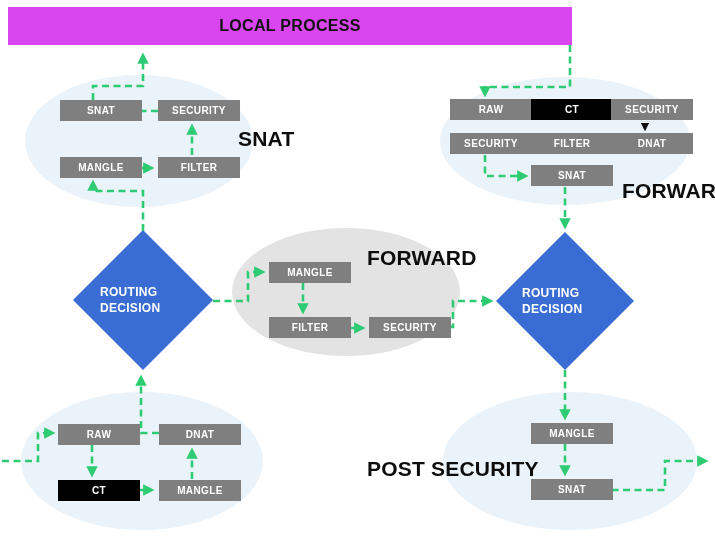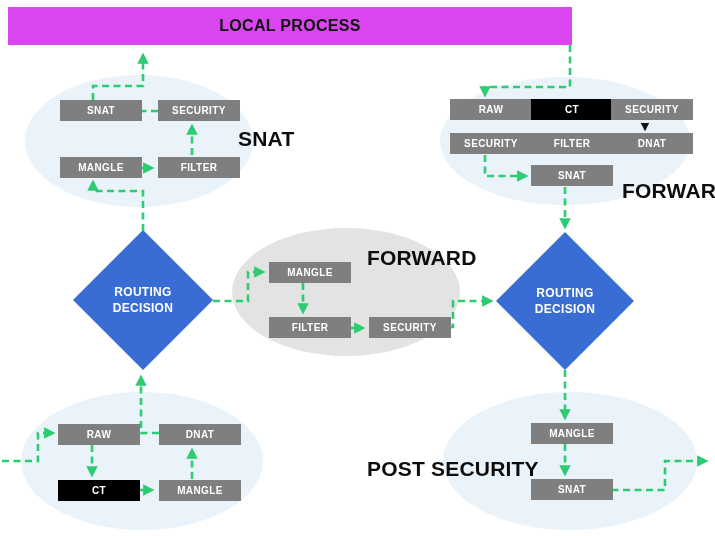--- a/index.html
+++ b/index.html
@@ -18,21 +18,21 @@
     display:flex;align-items:center;justify-content:center;
     font-size:10px;font-weight:700;letter-spacing:.4px;z-index:3;
   }
   .node.ct{background:#000000;}
   .cluster-label{
     position:absolute;font-size:21px;font-weight:700;color:#0d0d0d;
     letter-spacing:.2px;z-index:3;white-space:nowrap;
   }
   .decision-label{
     position:absolute;width:86px;color:#fff;font-size:12px;font-weight:700;
-    text-align:center;line-height:1.3;z-index:4;letter-spacing:.3px;
+    line-height:1.3;z-index:4;letter-spacing:.3px;
   }
 </style>
 </head>
 <body>
 
 <div id="canvas">
 
   <div class="banner">
     <span>LOCAL PROCESS</span>
   </div>

